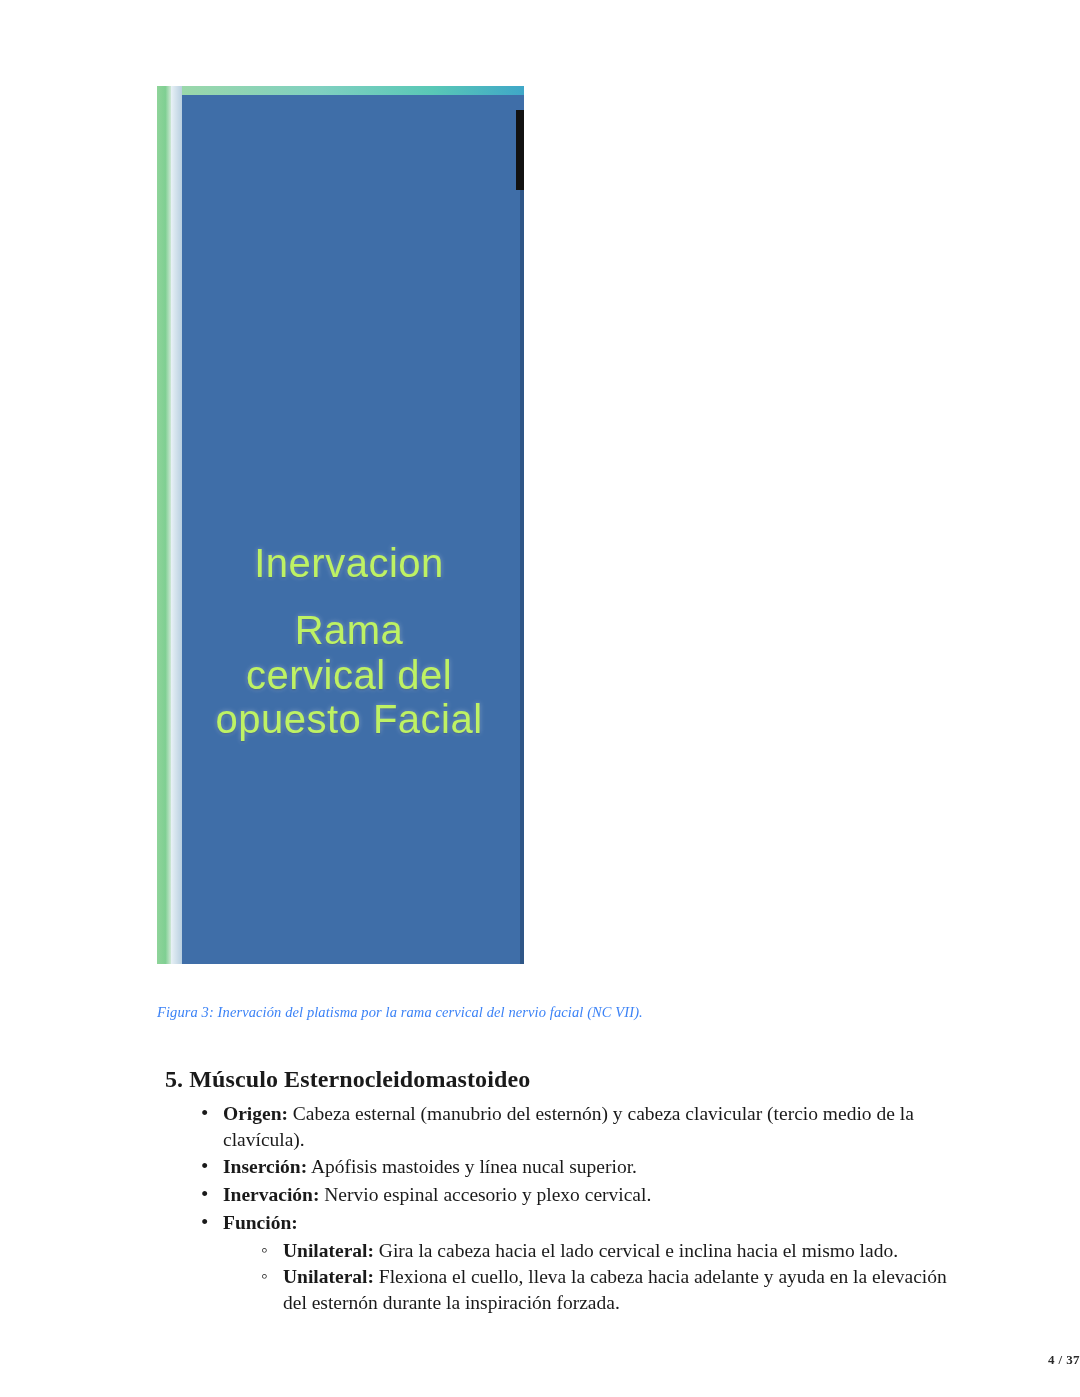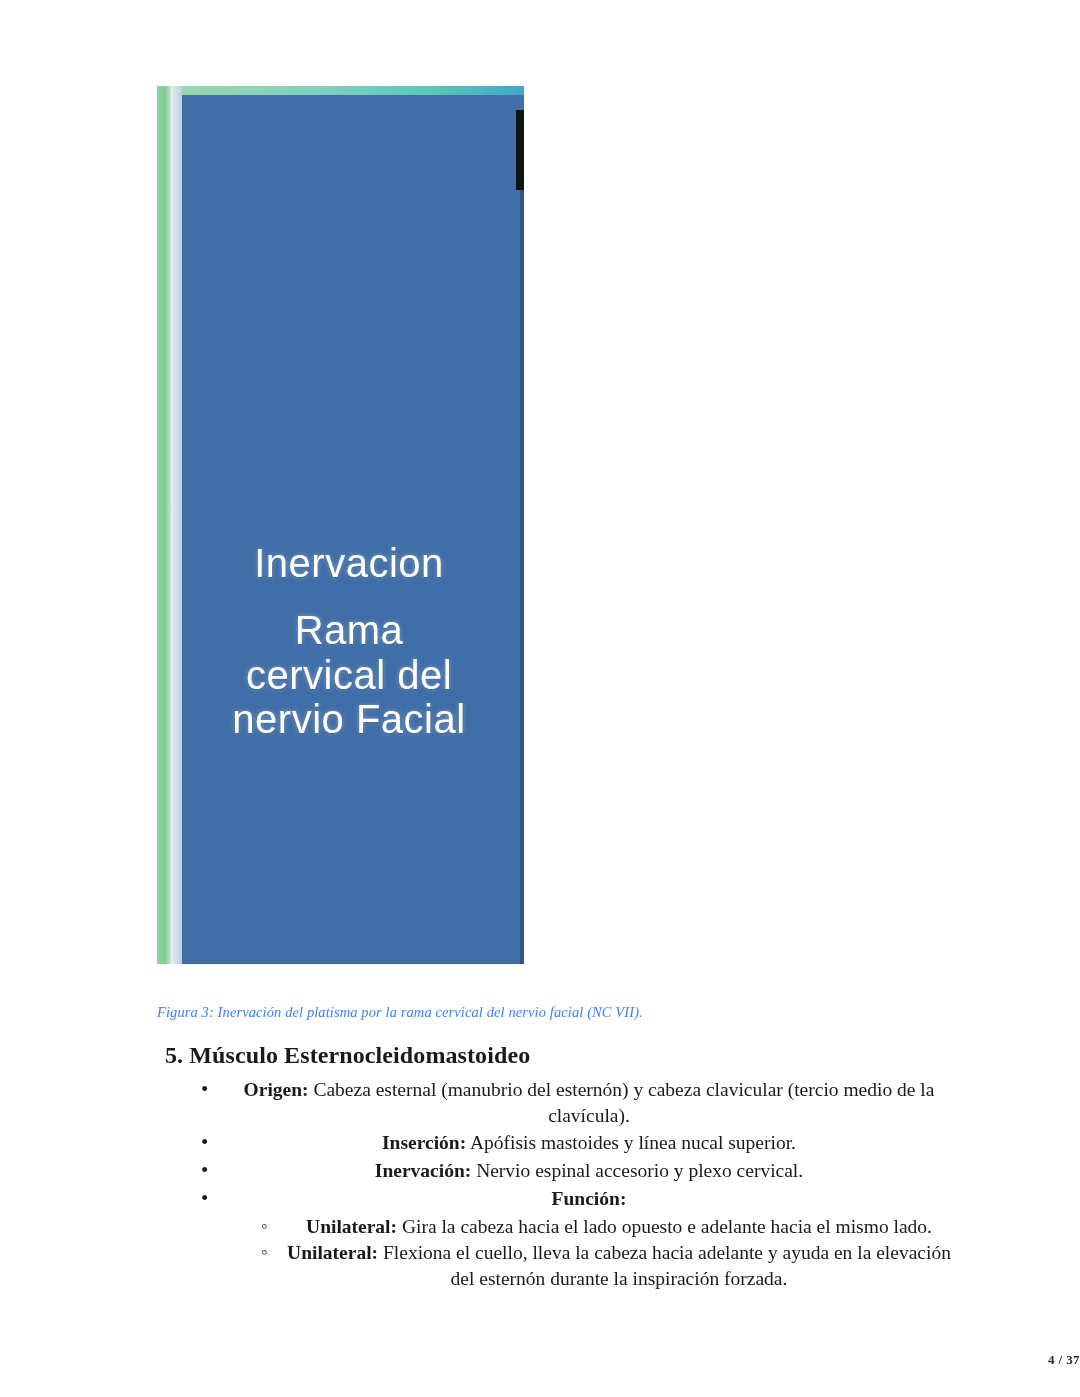--- a/index.html
+++ b/index.html
@@ -79,21 +79,21 @@
     height: 774px;
     background: #2f5687;
   }
   .figure-text {
     position: absolute;
     left: 25px;
     right: 8px;
     top: 455px;
     text-align: center;
     font-family: "Liberation Sans", sans-serif;
-    color: #ffffff;
+    color: #bef264;
     line-height: 1.12;
     text-shadow: 0 0 5px rgba(255,255,255,0.35), 0 1px 2px rgba(0,0,0,0.25);
     filter: blur(0.4px);
   }
   .figure-text .l1 {
     font-size: 40px;
     letter-spacing: 0.5px;
     margin-bottom: 22px;
   }
   .figure-text .l2 {
@@ -122,42 +122,41 @@
     font-style: italic;
     font-size: 14.5px;
     color: #3b82f6;
     letter-spacing: 0.1px;
   }
 
   
   .content {
     position: absolute;
     left: 165px;
-    top: 1042px;
+    top: 1066px;
     width: 790px;
   }
   h2.section-title {
     font-family: "Liberation Serif", serif;
     font-size: 24px;
     font-weight: bold;
     margin: 0 0 8px 0;
     letter-spacing: 0.1px;
   }
   ul.lvl1 {
     margin: 0;
     padding-left: 36px;
     list-style: none;
   }
   ul.lvl1 > li {
     position: relative;
     font-size: 19.5px;
     line-height: 1.32;
     margin-bottom: 2px;
     padding-left: 22px;
-    text-align: center;
   }
   ul.lvl1 > li::before {
     content: "\2022";
     position: absolute;
     left: 0;
     top: -1px;
     font-size: 21px;
   }
   ul.lvl2 {
     margin: 2px 0 0 0;
@@ -205,21 +204,21 @@
     <div class="figure-img">
       <div class="band-top"></div>
       <div class="band-green"></div>
       <div class="band-white"></div>
       <div class="band-right-dark"></div>
       <div class="band-right-edge"></div>
       <div class="figure-text">
         <div class="l1">Inervacion</div>
         <div class="l2">Rama</div>
         <div class="l3">cervical del</div>
-        <div class="l4">nervio Facial</div>
+        <div class="l4">opuesto Facial</div>
       </div>
     </div>
   </div>
 
   <div class="figure-caption">Figura 3: Inervación del platisma por la rama cervical del nervio facial (NC VII).</div>
 
   <div class="content">
     <h2 class="section-title">5. Músculo Esternocleidomastoideo</h2>
 
     <ul class="lvl1">
@@ -229,21 +228,21 @@
       <li>
         <span class="b">Inserción:</span><span> Apófisis mastoides y línea nucal superior.</span>
       </li>
       <li>
         <span class="b">Inervación:</span><span> Nervio espinal accesorio y plexo cervical.</span>
       </li>
       <li>
         <span class="b">Función:</span><span></span>
         <ul class="lvl2">
           <li>
-            <span class="b">Unilateral:</span><span> Gira la cabeza hacia el lado opuesto e adelante hacia el mismo lado.</span>
+            <span class="b">Unilateral:</span><span> Gira la cabeza hacia el lado cervical e inclina hacia el mismo lado.</span>
           </li>
           <li>
             <span class="b">Unilateral:</span><span> Flexiona el cuello, lleva la cabeza hacia adelante y ayuda en la elevación del esternón durante la inspiración forzada.</span>
           </li>
         </ul>
       </li>
     </ul>
   </div>
 
   <div class="footer">4 / 37</div>

